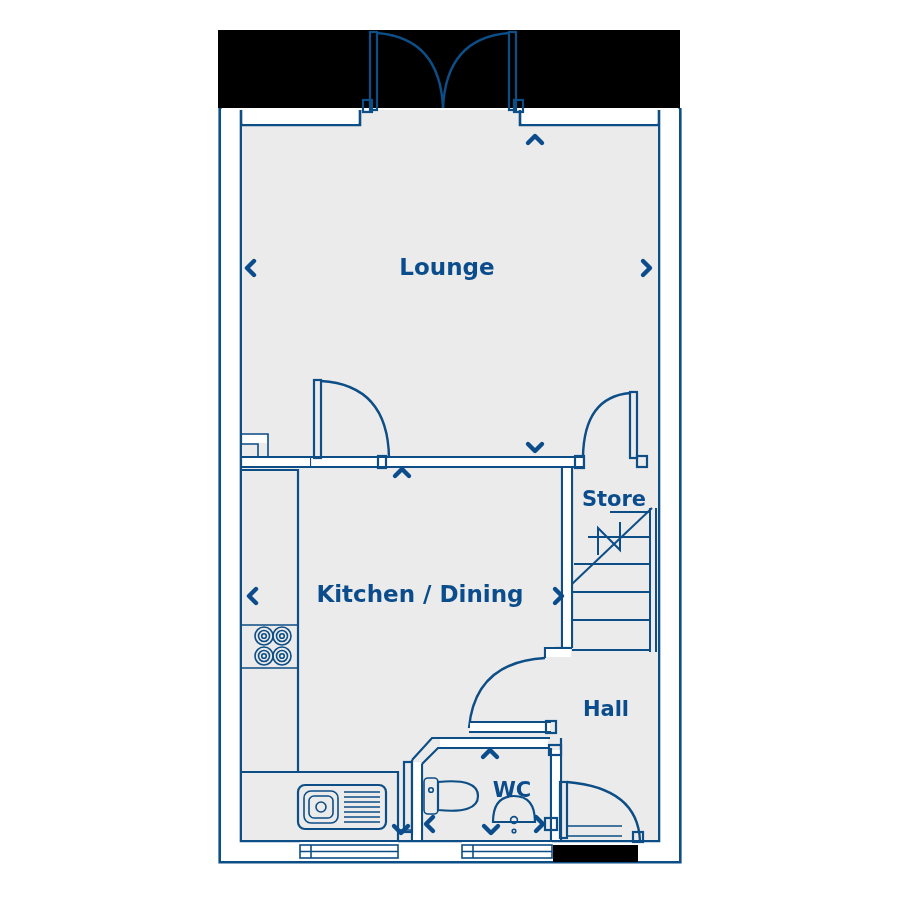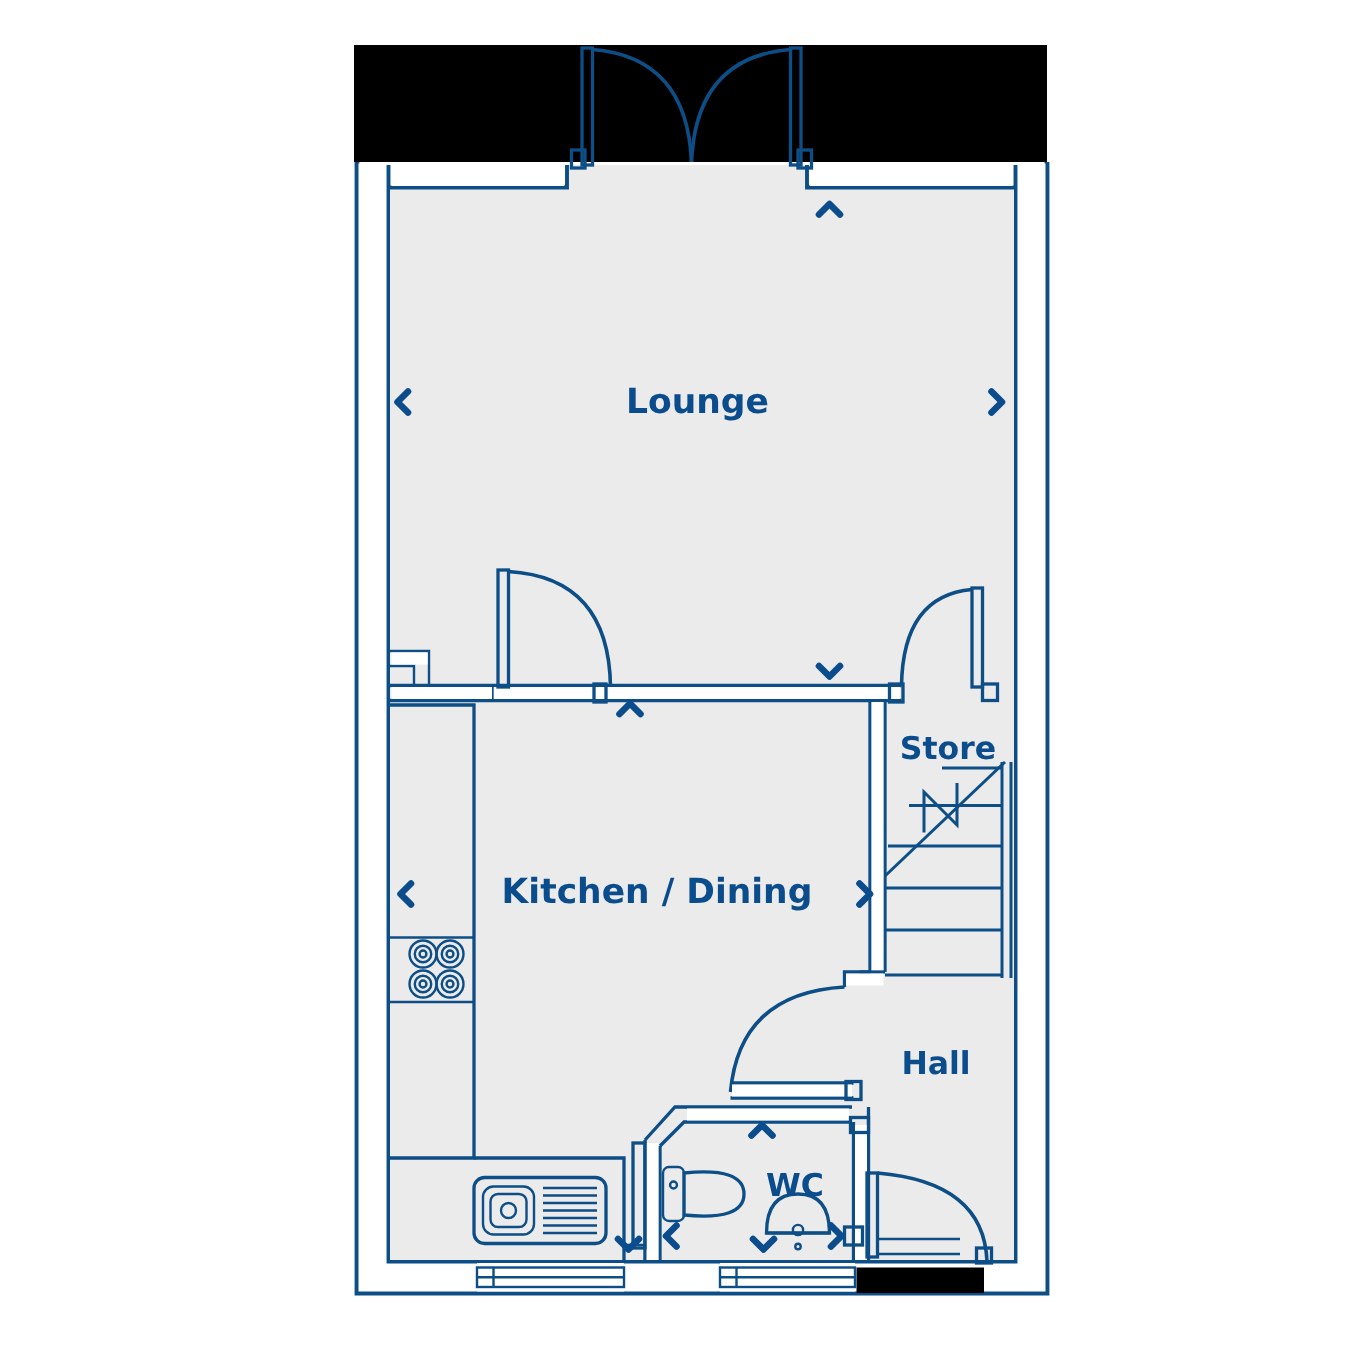--- a/index.html
+++ b/index.html
@@ -9,21 +9,20 @@
     width: 900px;
     height: 900px;
     overflow: hidden;
     font-family: "Liberation Sans", sans-serif;
   }
   #plan-root {
     position: relative;
     width: 724px;
     height: 900px;
     background: #a16207;
-    margin-left: 18px;
   }
   #floorplan-svg {
     position: absolute;
     top: 0;
     left: 0;
     width: 900px;
     height: 900px;
     display: block;
   }
   .room-label {

